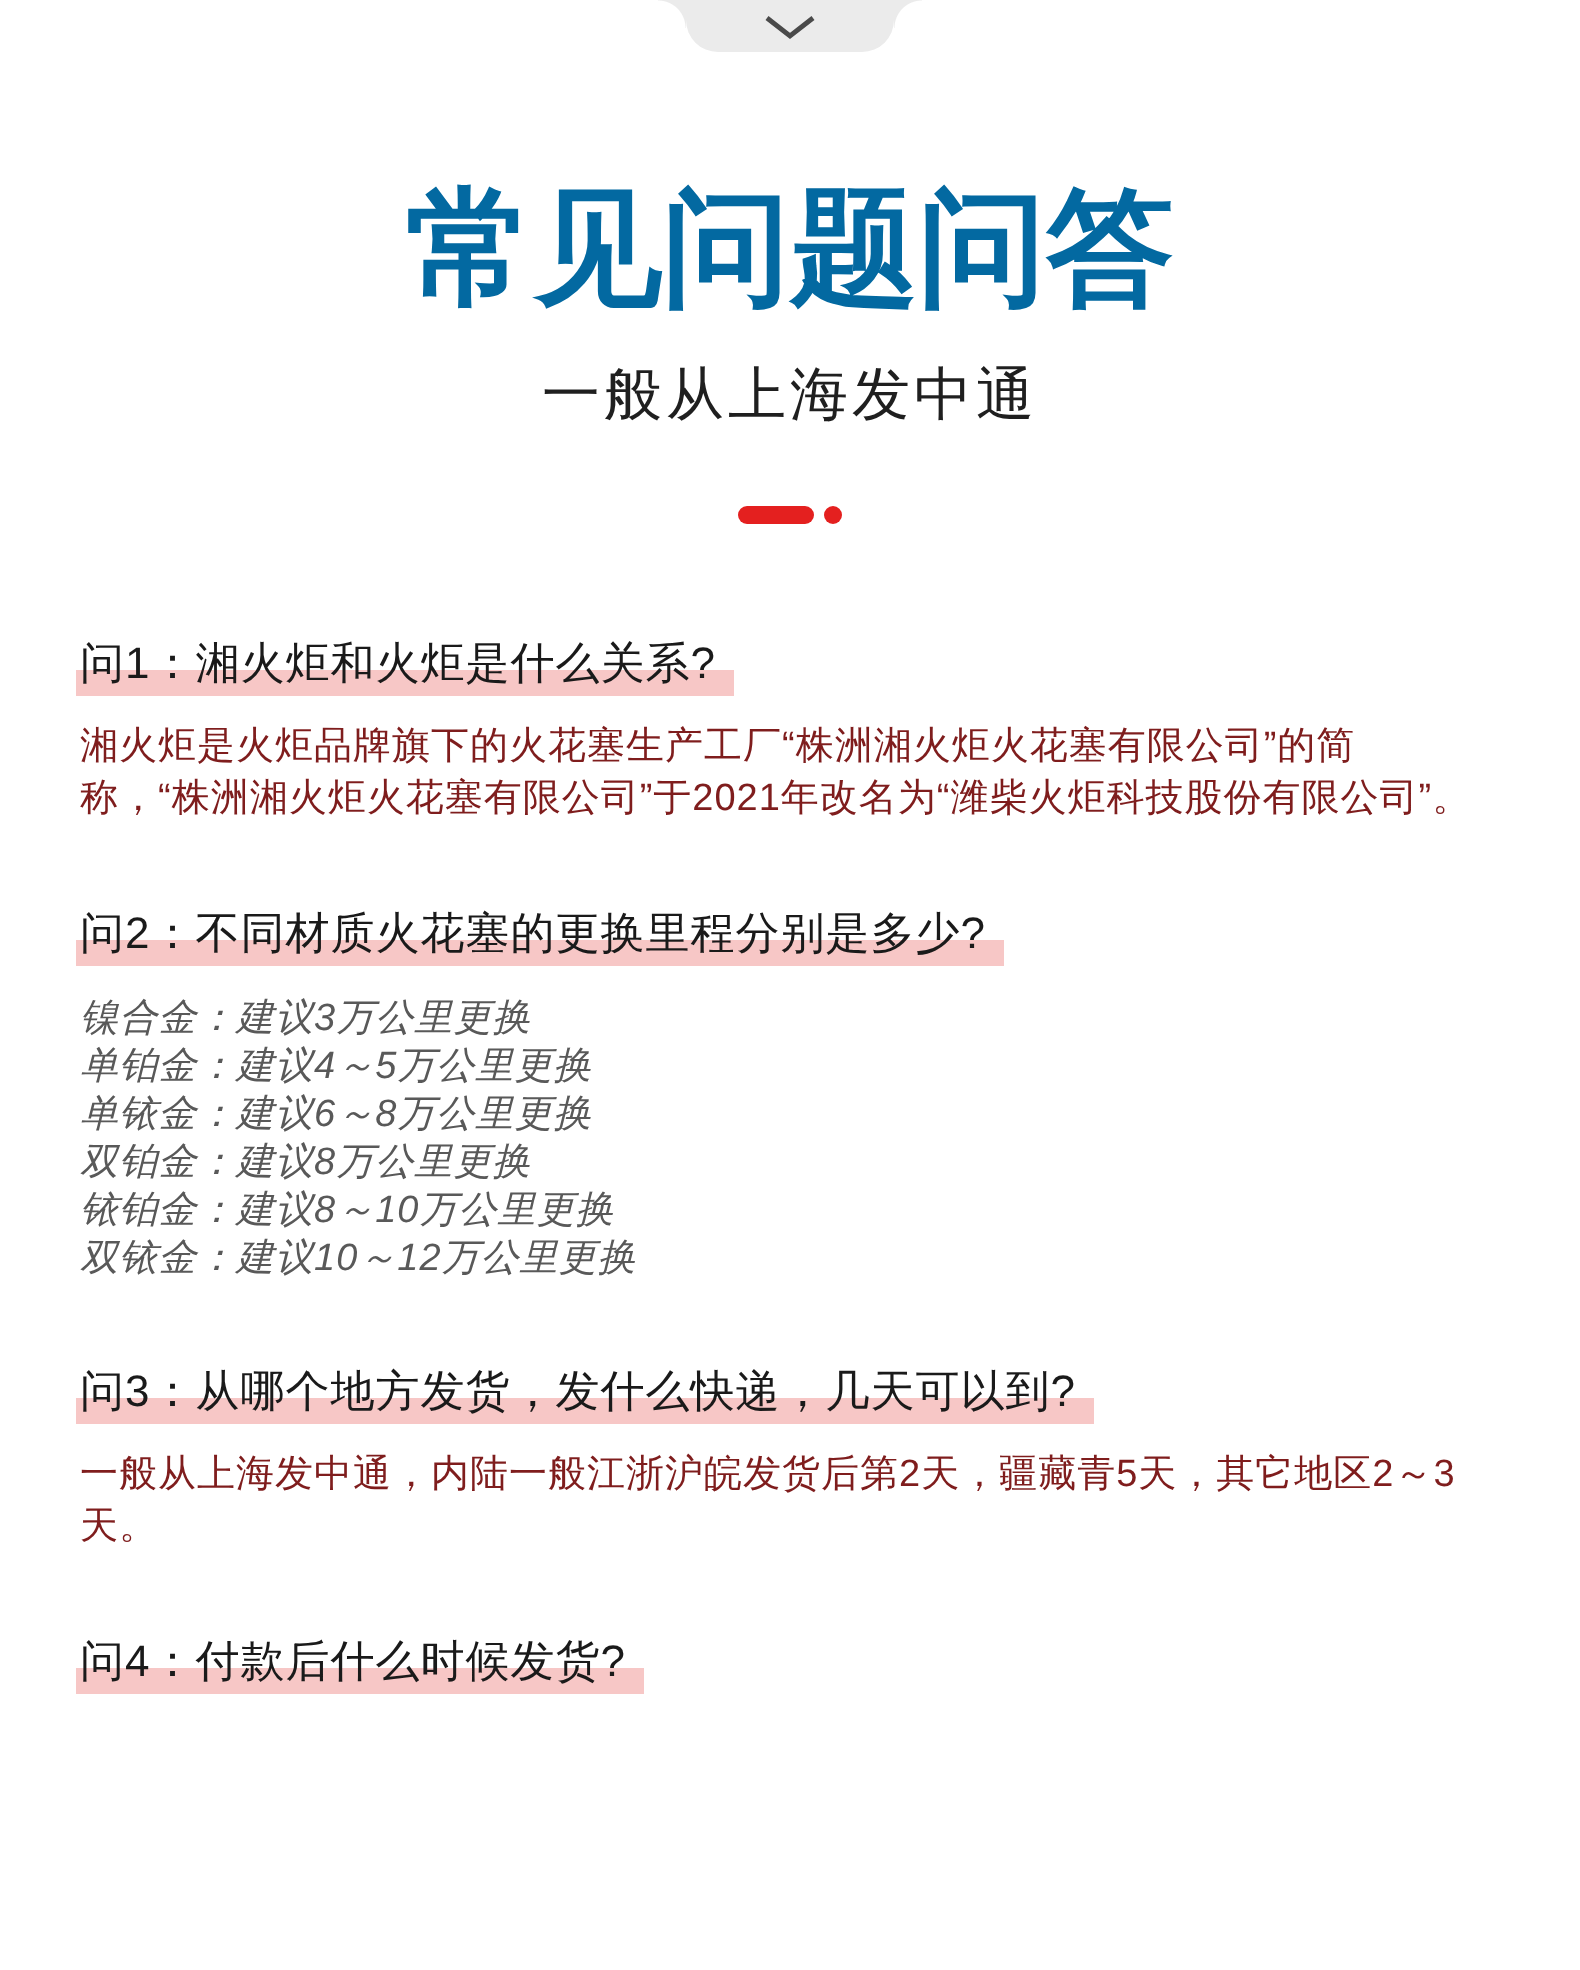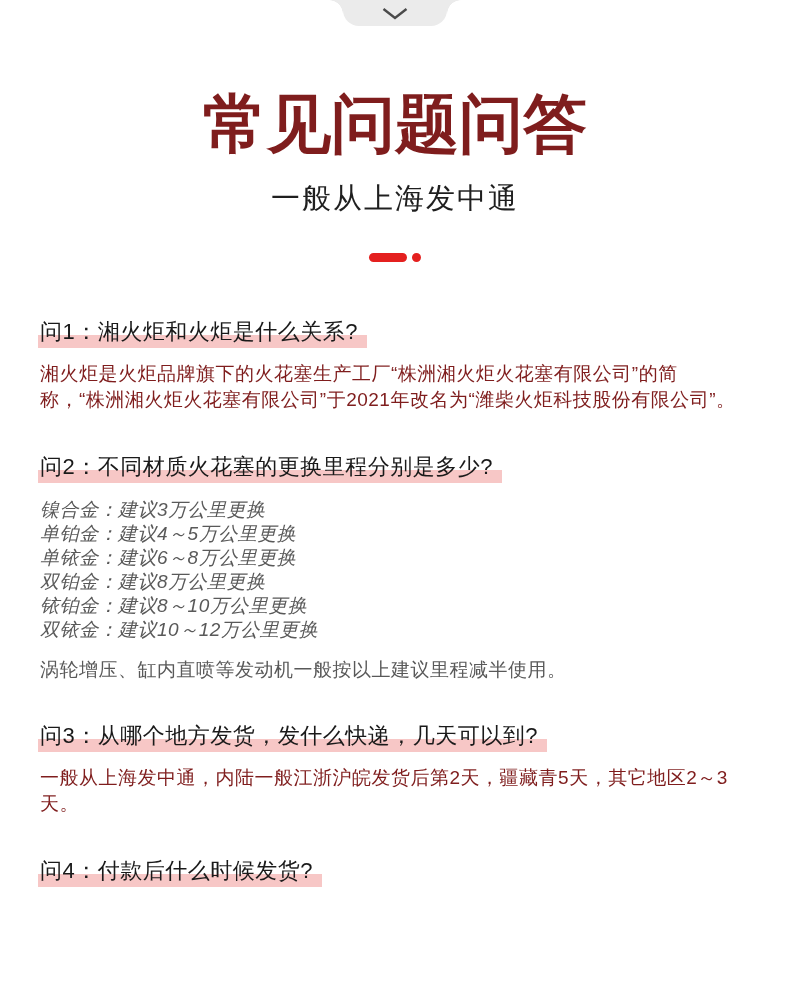--- a/index.html
+++ b/index.html
@@ -32,21 +32,21 @@
     background: radial-gradient(circle at 100% 100%, rgba(0,0,0,0) 13.5px, #ebebeb 14px);
   }
   .chevron { display: block; margin-top: 2px; }
 
   
   .page-title {
     margin: 64px 0 0 0;
     text-align: center;
     font-size: 64px; line-height: 68px;
     font-weight: 900;
-    color: #7f1d1d;
+    color: #0369a1;
     letter-spacing: 0px;
   }
   .page-subtitle {
     margin: 25px 0 0 0;
     text-align: center;
     font-size: 29px; line-height: 30px;
     font-weight: 400;
     color: #1f1f1f;
     letter-spacing: 2px;
   }
@@ -128,21 +128,20 @@
     <div class="qa-section">
       <h2 class="q-heading"><span class="hl">问2：不同材质火花塞的更换里程分别是多少?</span></h2>
       <ul class="mileage-list">
         <li>镍合金：建议3万公里更换</li>
         <li>单铂金：建议4～5万公里更换</li>
         <li>单铱金：建议6～8万公里更换</li>
         <li>双铂金：建议8万公里更换</li>
         <li>铱铂金：建议8～10万公里更换</li>
         <li>双铱金：建议10～12万公里更换</li>
       </ul>
-      <p class="note-text">涡轮增压、缸内直喷等发动机一般按以上建议里程减半使用。</p>
     </div>
 
     <div class="qa-section">
       <h2 class="q-heading"><span class="hl">问3：从哪个地方发货，发什么快递，几天可以到?</span></h2>
       <p class="a-text">一般从上海发中通，内陆一般江浙沪皖发货后第2天，疆藏青5天，其它地区2～3天。</p>
     </div>
 
     <div class="qa-section">
       <h2 class="q-heading"><span class="hl">问4：付款后什么时候发货?</span></h2>
     </div>

